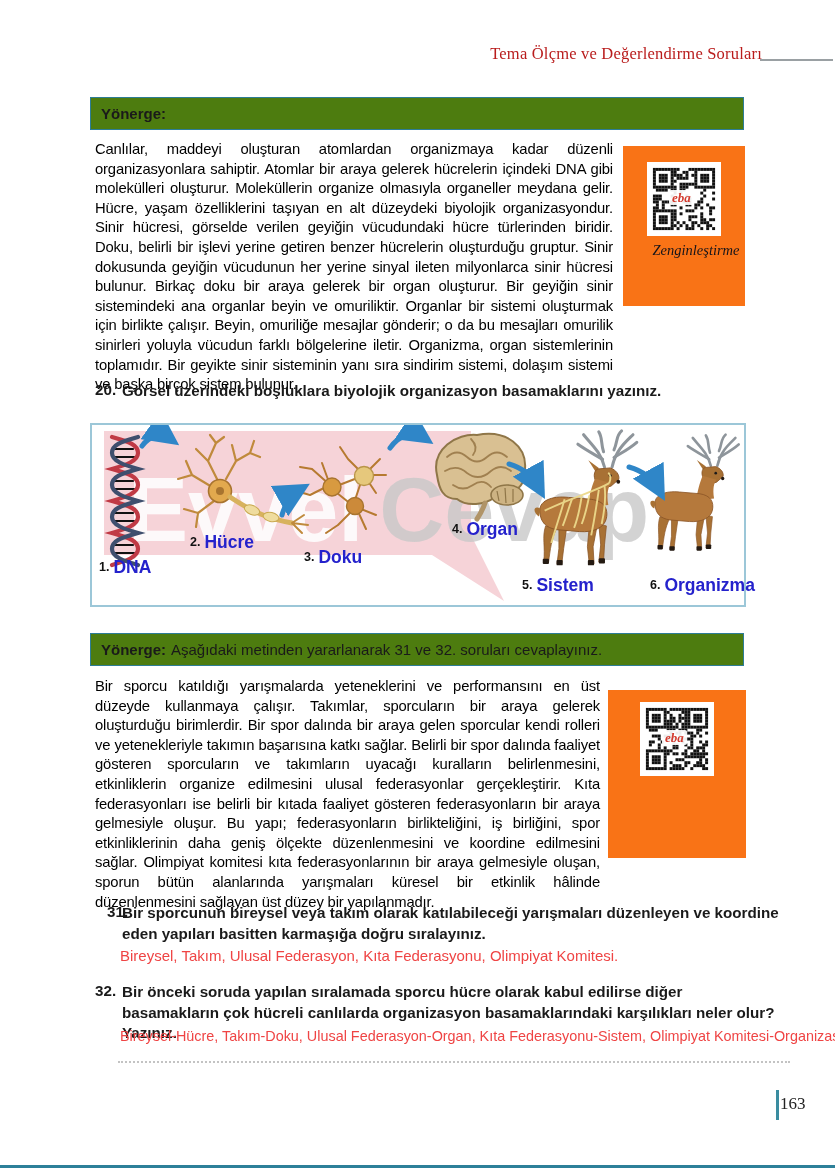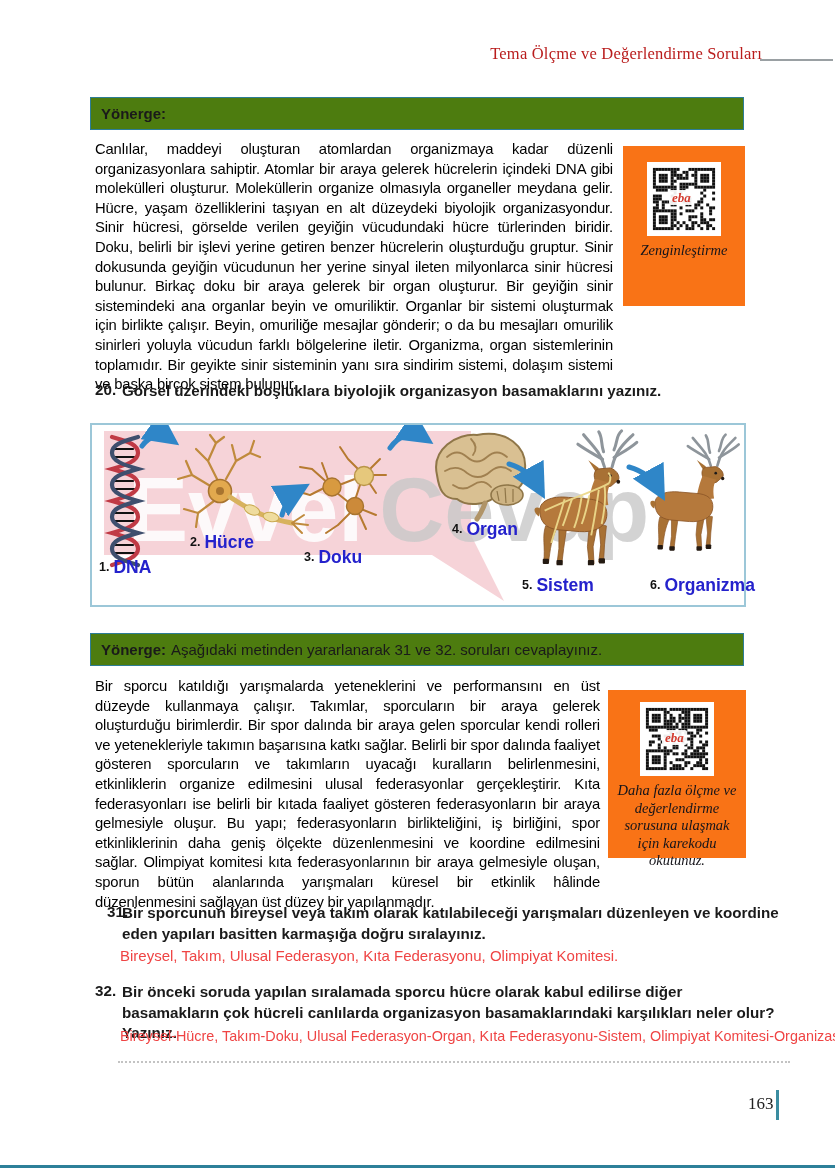--- a/index.html
+++ b/index.html
@@ -285,21 +285,21 @@
       <rect x="23.68" y="62.160000000000004" width="2.96" height="2.96" fill="#111"></rect>
       <rect x="5.92" y="65.12" width="2.96" height="2.96" fill="#111"></rect>
       <rect x="8.879999999999999" y="65.12" width="2.96" height="2.96" fill="#111"></rect>
       <rect x="11.84" y="65.12" width="2.96" height="2.96" fill="#111"></rect>
       <rect x="14.799999999999999" y="65.12" width="2.96" height="2.96" fill="#111"></rect>
       <rect x="17.759999999999998" y="65.12" width="2.96" height="2.96" fill="#111"></rect>
       <rect x="20.72" y="65.12" width="2.96" height="2.96" fill="#111"></rect>
       <rect x="23.68" y="65.12" width="2.96" height="2.96" fill="#111"></rect>
     </svg>
   <div class="eba-chip" style="left:46px;top:44px;">eba</div>
-  <div class="qr-caption" style="top:96px;">Zenginleştirme</div>
+  <div class="qr-caption" style="top:96px;padding-left:12px;">Zenginleştirme</div>
 </div>
 
 <div class="abs q-number" style="left:95px;top:381px;">20.</div>
 <div class="abs q-text" style="left:122px;top:381px;width:640px;">Görsel üzerindeki boşluklara biyolojik organizasyon basamaklarını yazınız.</div>
 
 <div class="abs figure-box">
   <svg width="652" height="180" viewBox="0 0 652 180">
     <defs>
       <marker id="arrowhead" markerWidth="7" markerHeight="7" refX="4.5" refY="3.5" orient="auto">
         <path d="M0,0 L7,3.5 L0,7 Z" fill="#2f86c8"></path>
@@ -699,27 +699,26 @@
       <rect x="23.68" y="62.160000000000004" width="2.96" height="2.96" fill="#111"></rect>
       <rect x="5.92" y="65.12" width="2.96" height="2.96" fill="#111"></rect>
       <rect x="8.879999999999999" y="65.12" width="2.96" height="2.96" fill="#111"></rect>
       <rect x="11.84" y="65.12" width="2.96" height="2.96" fill="#111"></rect>
       <rect x="14.799999999999999" y="65.12" width="2.96" height="2.96" fill="#111"></rect>
       <rect x="17.759999999999998" y="65.12" width="2.96" height="2.96" fill="#111"></rect>
       <rect x="20.72" y="65.12" width="2.96" height="2.96" fill="#111"></rect>
       <rect x="23.68" y="65.12" width="2.96" height="2.96" fill="#111"></rect>
     </svg>
   <div class="eba-chip" style="left:54px;top:40px;">eba</div>
-  <div class="qr-caption" style="top:92px;padding:0 4px;box-sizing:border-box;">Daha fazla ölçme ve değerlendirme sorusuna ulaşmak için karekodu okutunuz.</div>
 </div>
 
 <div class="abs q-number" style="left:95px;top:903px;margin-left:12px;">31.</div>
 <div class="abs q-text" style="left:122px;top:903px;width:660px;">Bir sporcunun bireysel veya takım olarak katılabileceği yarışmaları düzenleyen ve koordine eden yapıları basitten karmaşığa doğru sıralayınız.</div>
 <div class="abs answer" style="left:120px;top:947px;">Bireysel, Takım, Ulusal Federasyon, Kıta Federasyonu, Olimpiyat Komitesi.</div>
 
 <div class="abs q-number" style="left:95px;top:982px;">32.</div>
 <div class="abs q-text" style="left:122px;top:982px;width:660px;">Bir önceki soruda yapılan sıralamada sporcu hücre olarak kabul edilirse diğer basamakların çok hücreli canlılarda organizasyon basamaklarındaki karşılıkları neler olur? Yazınız.</div>
 <div class="abs answer" style="left:120px;top:1028px;font-size:14.4px;">Bireysel-Hücre, Takım-Doku, Ulusal Federasyon-Organ, Kıta Federasyonu-Sistem, Olimpiyat Komitesi-Organizasyon.</div>
 <div class="abs dotted-rule" style="left:118px;top:1061px;width:672px;"></div>
 
-<div class="abs page-number" style="left:748px;top:1094px;">163</div>
+<div class="abs page-number" style="left:780px;top:1094px;">163</div>
 <div class="abs page-number-bar" style="left:776px;top:1090px;"></div>
 <div class="abs bottom-bar"></div>
 
 </body></html>

